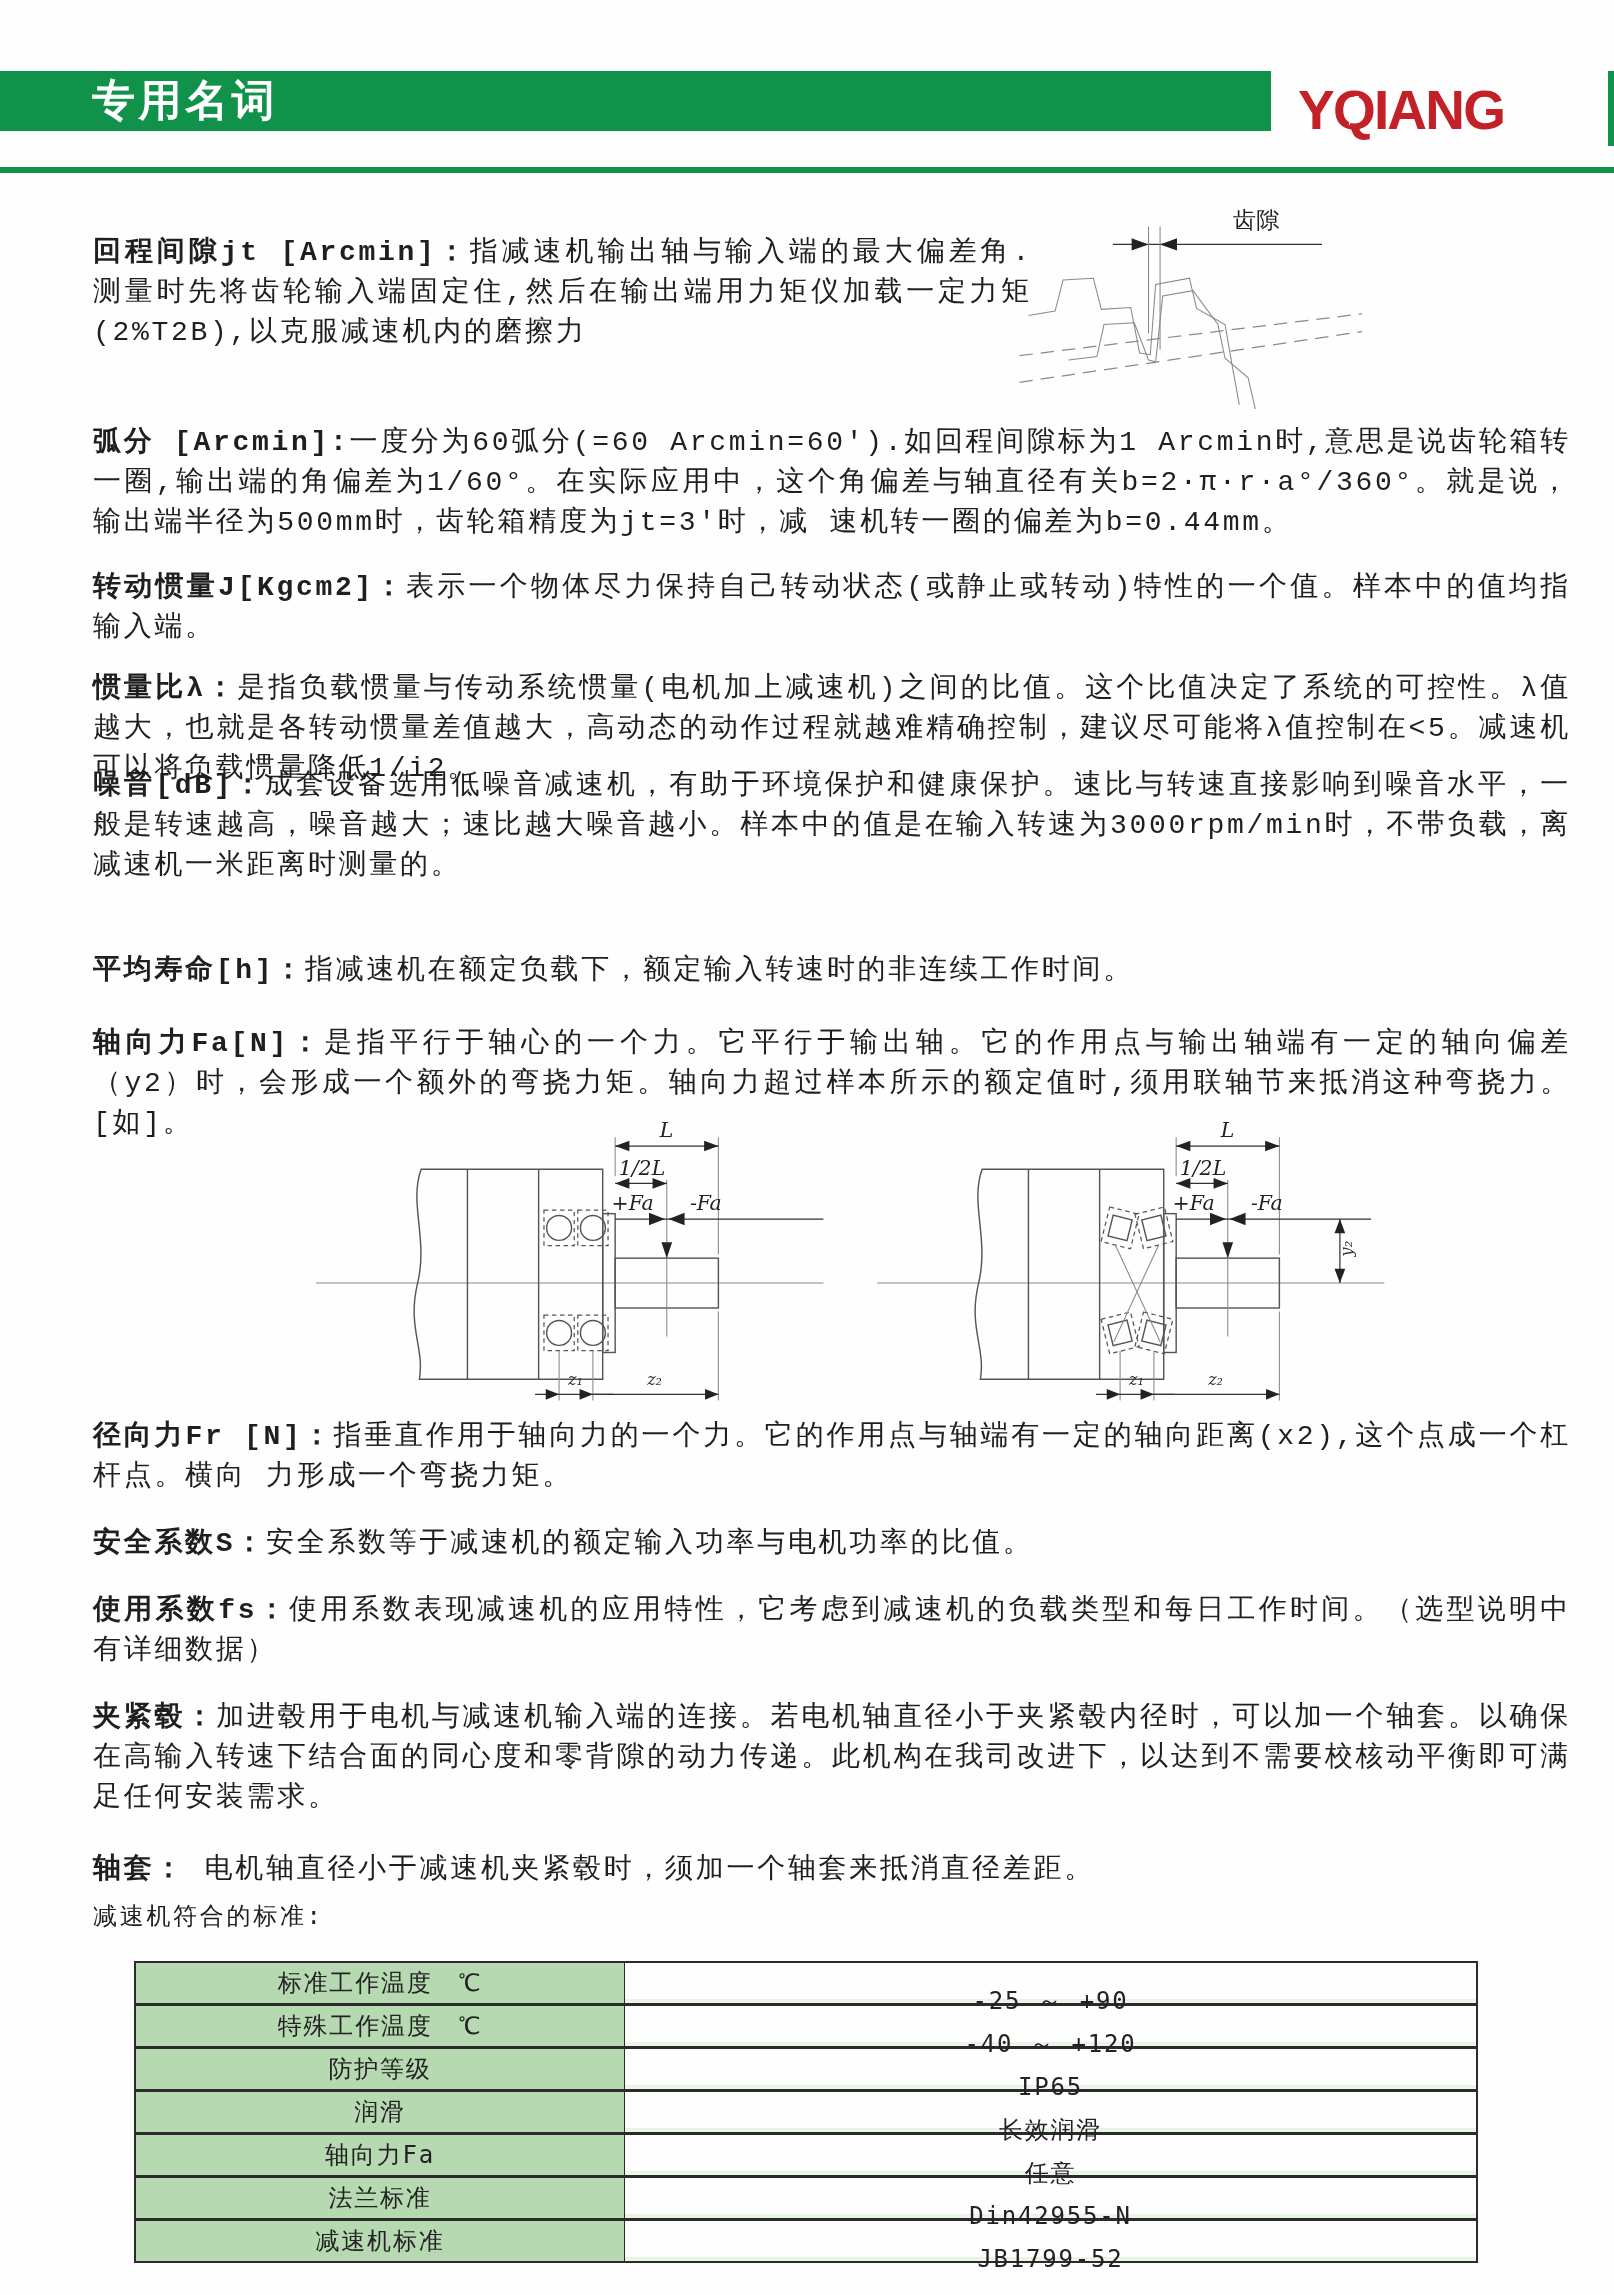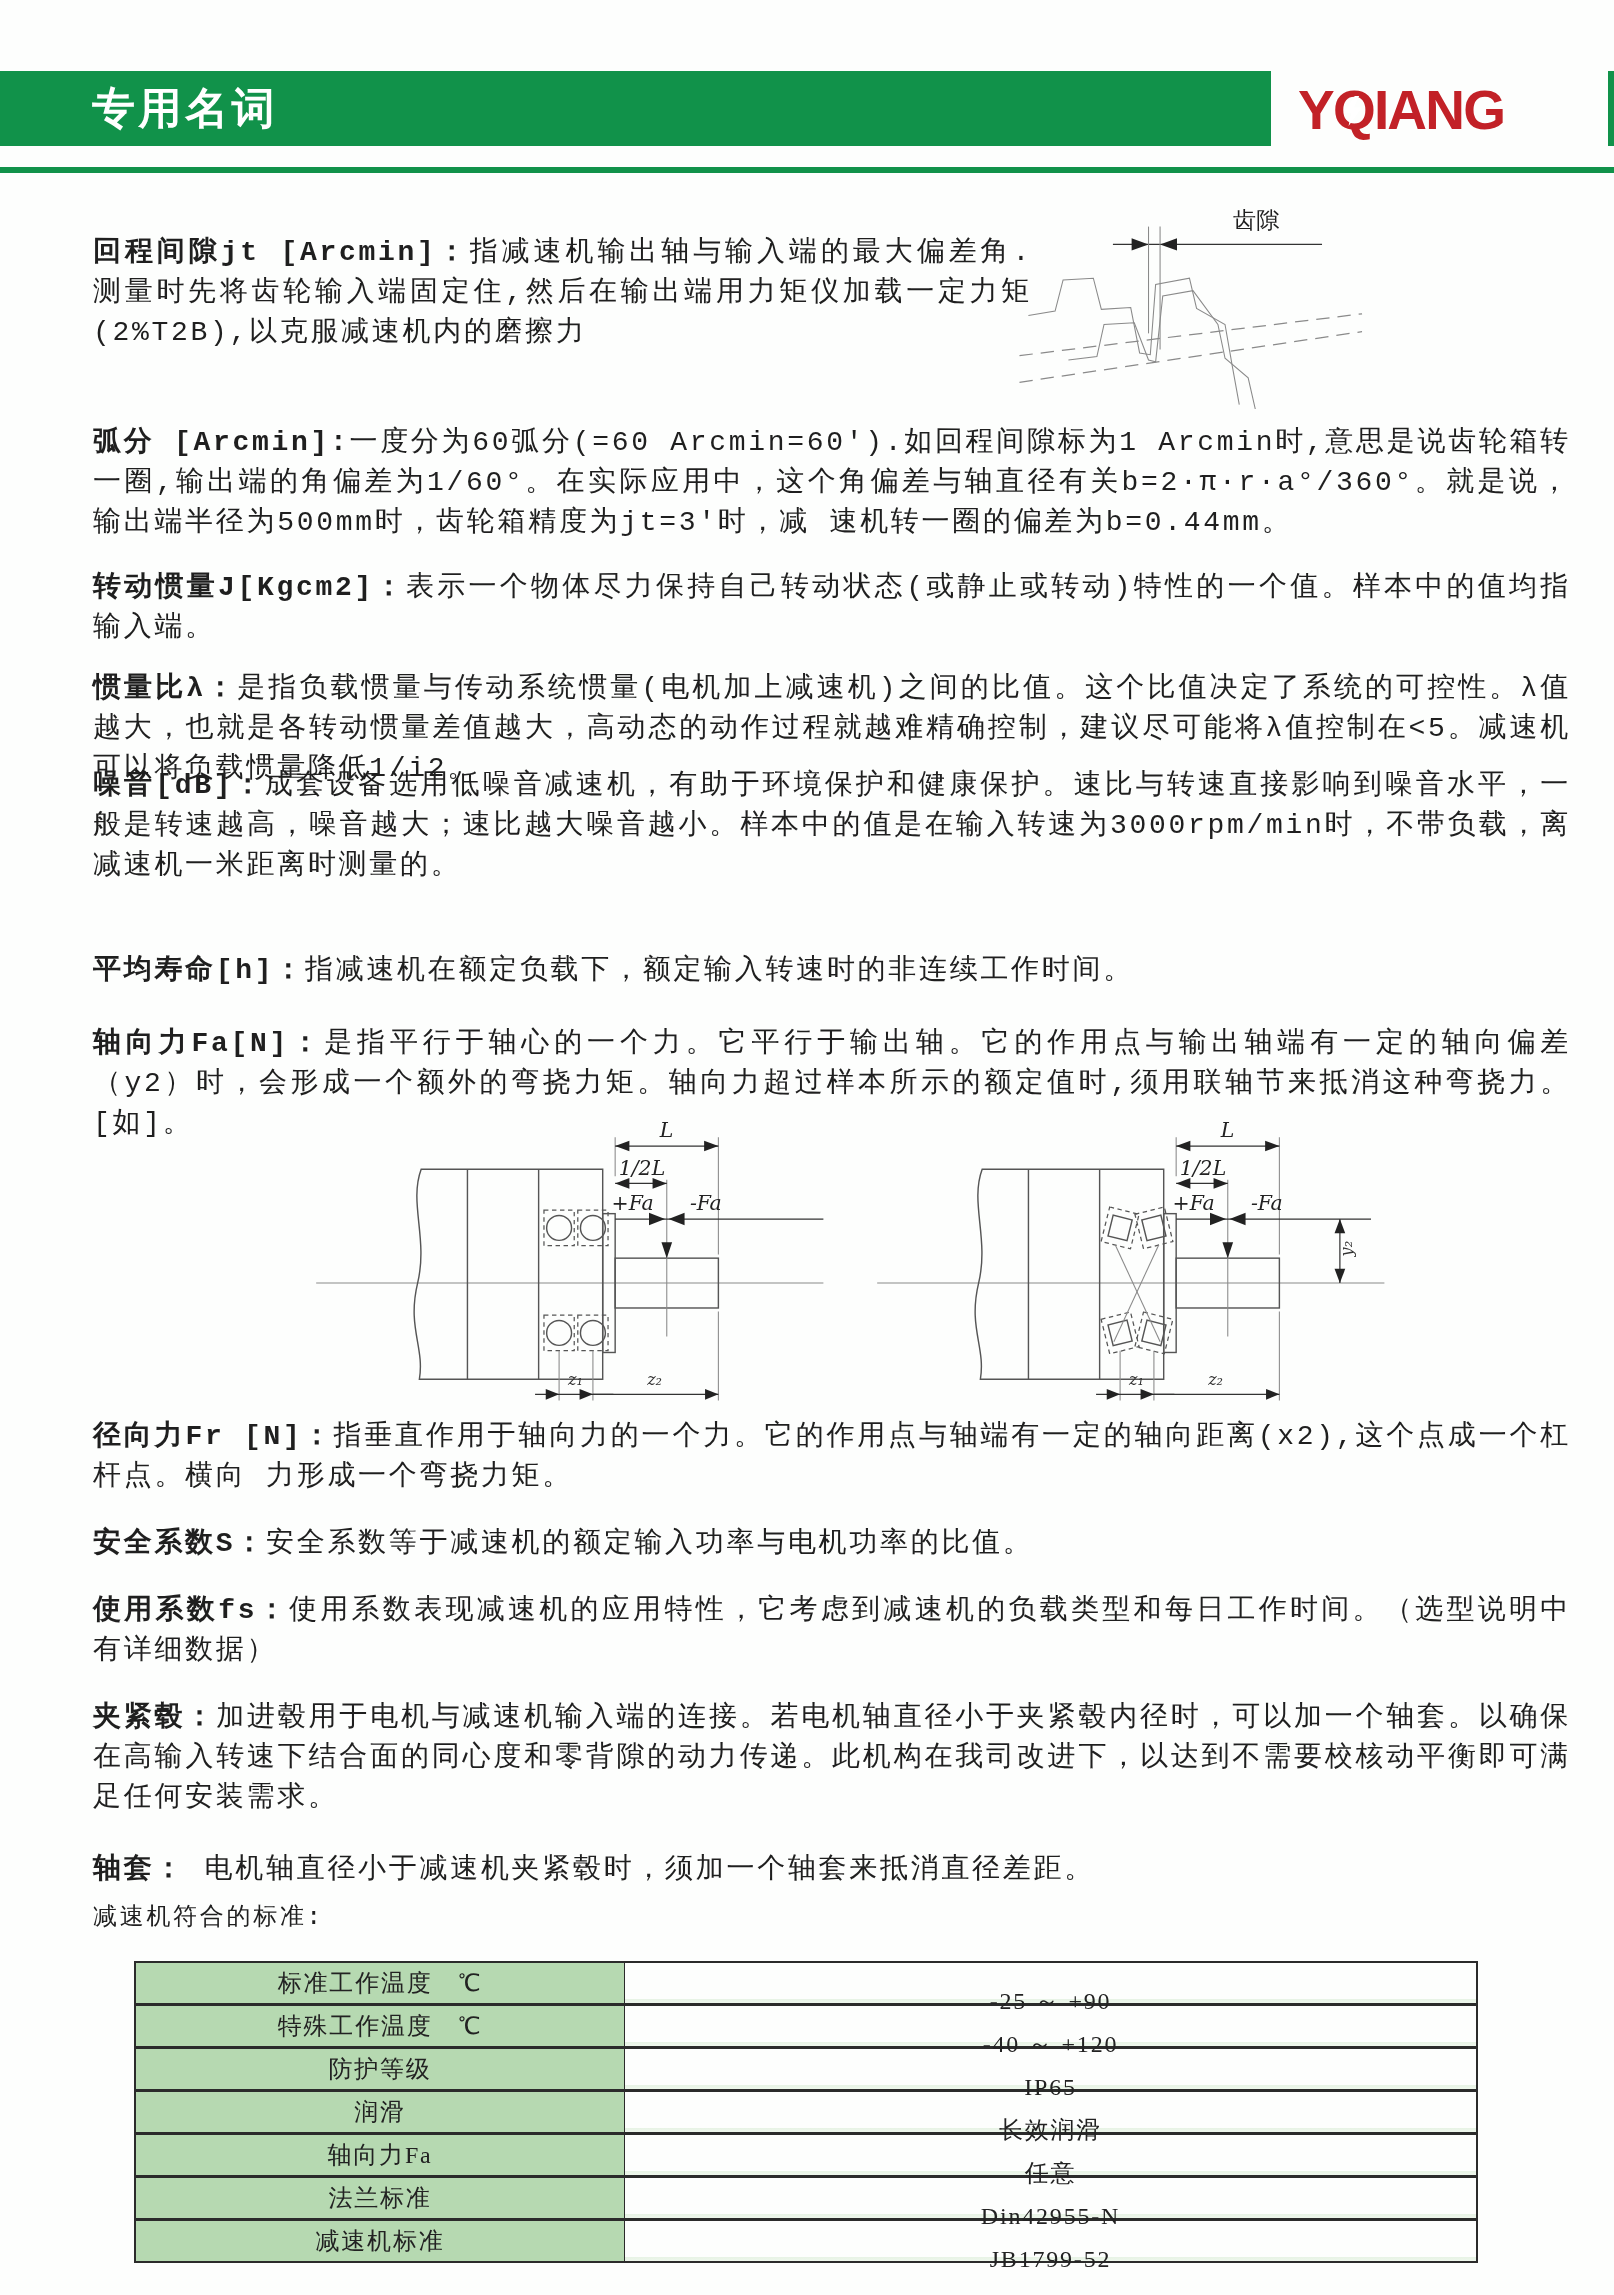--- a/index.html
+++ b/index.html
@@ -6,21 +6,21 @@
   body{
     position:relative;
     width:1615px;height:2295px;
     background:#fdfefd;
     font-family:"DejaVu Sans Mono","Liberation Mono",monospace;
     color:#1f1f1f;
     overflow:hidden;
   }
   
   .header-bar{
-    position:absolute;left:0;top:71px;width:1271px;height:75px;
+    position:absolute;left:0;top:71px;width:1271px;height:60px;
     background:#11924a;
     display:flex;align-items:center;
   }
   .header-title{
     margin-left:92px;
     color:#ffffff;font-family:"Liberation Sans",sans-serif;
     font-size:43px;font-weight:bold;letter-spacing:3.6px;
   }
   .header-edge{
     position:absolute;right:0;top:71px;width:7.1px;height:75px;background:#11924a;
@@ -61,21 +61,21 @@
   .cjk-label{font:26px "DejaVu Sans Mono",monospace;fill:#1f1f1f;}
   
   .std-intro{
     position:absolute;left:93px;top:1900px;
     font-size:24px;letter-spacing:2.7px;
   }
   .std-table{
     position:absolute;left:134px;top:1961px;width:1340px;
     border:2.7px solid #2b2b2b;
   }
-  .std-row{display:flex;height:40px;border-bottom:3.6px solid #2b2b2b;font-family:Liberation Serif, serif;}
+  .std-row{display:flex;height:40px;border-bottom:3.6px solid #2b2b2b;}
   .std-row:last-child{border-bottom:none;}
   .std-label{
     width:488px;flex:none;background:#b6d9b1;
     border-right:1.8px solid #2b2b2b;
     display:flex;align-items:center;justify-content:center;
     font-size:24px;letter-spacing:1.8px;color:#222;
   }
   .std-value{
     flex:1;background:linear-gradient(180deg,#e7f3e5,#eef7ec);
     display:flex;align-items:center;justify-content:center;

